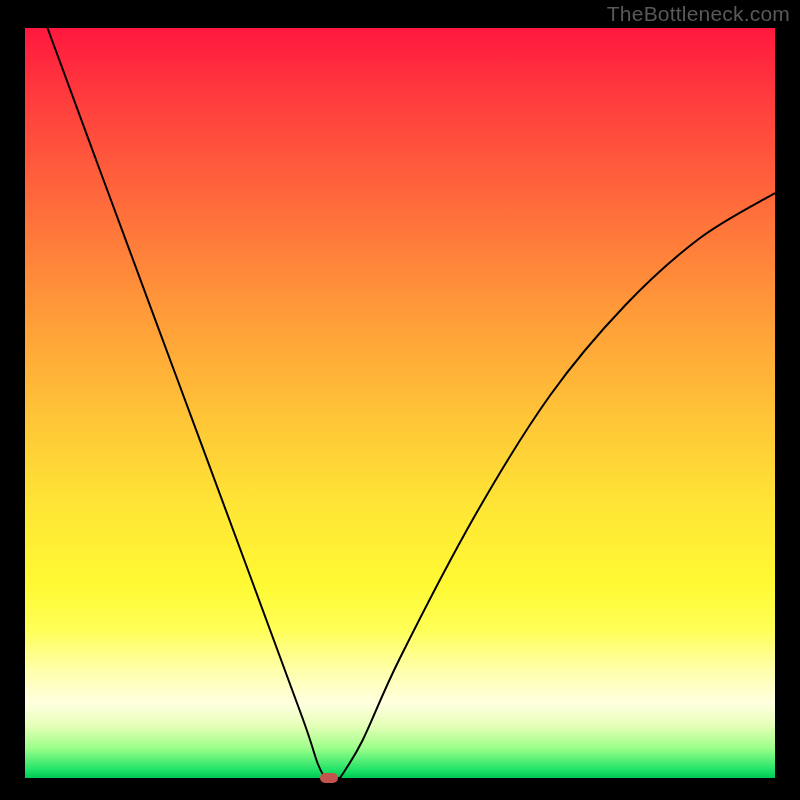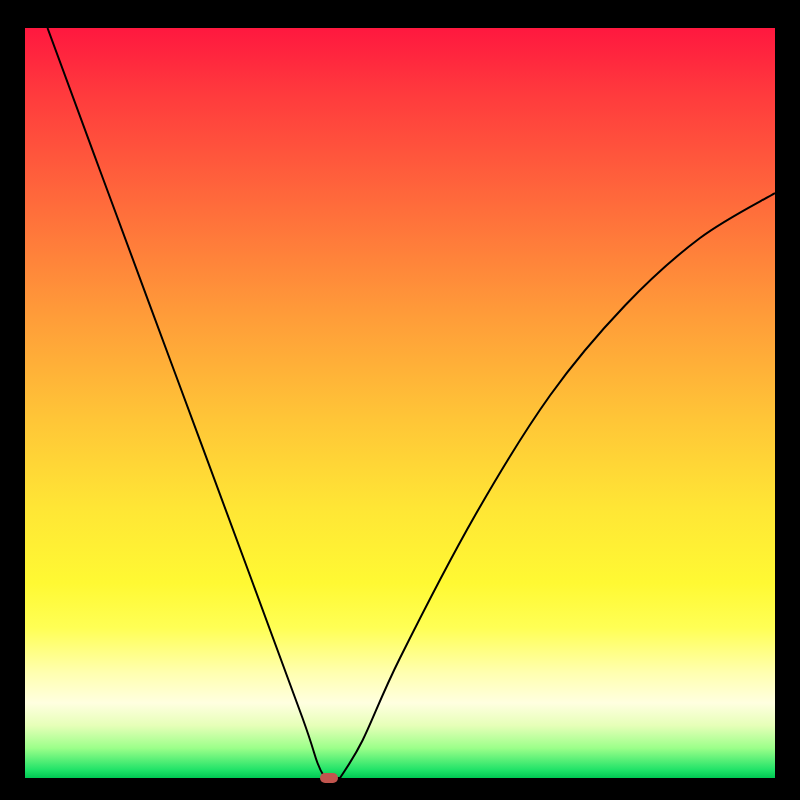--- a/index.html
+++ b/index.html
@@ -72,20 +72,21 @@
     border-radius: 5px;
     background: #c1554e;
     transform: translate(-50%, -50%);
     z-index: 6;
   }
 </style>
 </head>
 <body>
 
 <div class="frame">
+  <div class="watermark">TheBottleneck.com</div>
 
   <div class="plot-outer">
     <div class="plot-bg"></div>
 
     <svg class="curve" viewBox="0 0 100 100" preserveAspectRatio="none">
       <path id="curve-left" fill="none" stroke="#000" stroke-width="2" vector-effect="non-scaling-stroke" d="M 3 0 C 4.166666666666667 3.1666666666666665, 7.166666666666666 11.333333333333332, 10 19 C 12.833333333333334 26.666666666666668, 16.666666666666668 37, 20 46 C 23.333333333333332 55, 27.166666666666668 65.33333333333333, 30 73 C 32.833333333333336 80.66666666666667, 35.5 87.83333333333333, 37 92 C 38.5 96.16666666666667, 38.5 96.66666666666667, 39 98 C 39.5 99.33333333333333, 39.833333333333336 99.66666666666667, 40 100"></path>
       <path id="curve-right" fill="none" stroke="#000" stroke-width="2" vector-effect="non-scaling-stroke" d="M 42 100 C 42.5 99.16666666666667, 43.666666666666664 97.66666666666667, 45 95 C 46.333333333333336 92.33333333333333, 47.5 89, 50 84 C 52.5 79, 56.666666666666664 70.83333333333333, 60 65 C 63.333333333333336 59.166666666666664, 66.66666666666667 53.666666666666664, 70 49 C 73.33333333333333 44.333333333333336, 76.66666666666667 40.5, 80 37 C 83.33333333333333 33.5, 86.66666666666667 30.5, 90 28 C 93.33333333333333 25.5, 98.33333333333333 23, 100 22"></path>
       <path id="flat-segment" fill="none" stroke="#000" stroke-width="2" vector-effect="non-scaling-stroke" d="M 40 100 L 42 100"></path>
     </svg>
 

